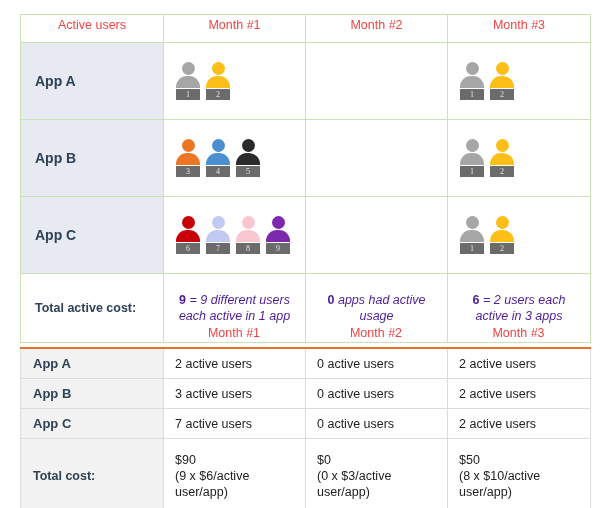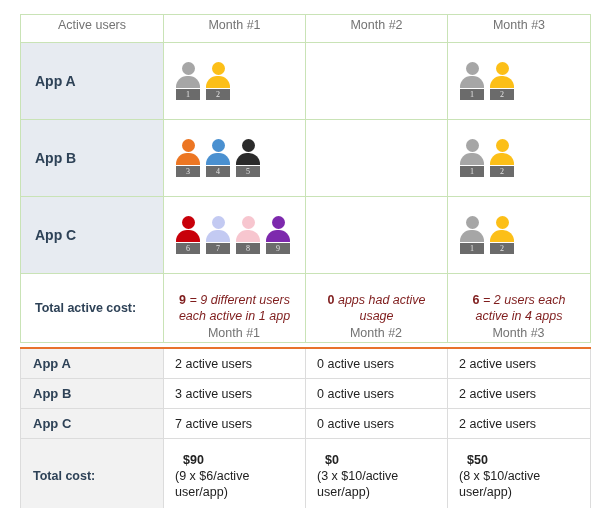--- a/index.html
+++ b/index.html
@@ -12,21 +12,21 @@
   }
   .page{position:relative;width:600px;height:508px;}
 
   
   .tbl{border-collapse:collapse;table-layout:fixed;}
 
   
   .top-wrap{position:absolute;left:20px;top:14px;width:570px;}
   .hdr-row td{
     border:none;background:transparent;
-    text-align:center;font-size:12.5px;color:#737373;
+    text-align:center;font-size:12.5px;color:#ef4444;
     padding:0 0 7px 0;height:20px;vertical-align:bottom;
     font-weight:400;
   }
   .top-tbl{width:570px;}
   .top-tbl td{
     border:1px solid #c9e3b6;
     vertical-align:middle;
   }
   .c-app{width:143px;}
   .c-m{width:142px;}
@@ -53,21 +53,21 @@
     font-size:8px;line-height:11px;text-align:center;
     margin-top:1px;font-family:"Liberation Serif", serif;
   }
 
   .total-label{
     background:#ffffff;font-weight:bold;font-size:12.5px;
     color:#2e4257;padding-left:14px;height:56px;
   }
   .total-cell{
     background:#ffffff;text-align:center;font-style:italic;
-    font-size:12.5px;color:#7f1d1d;line-height:16px;
+    font-size:12.5px;color:#4c1d95;line-height:16px;
     padding:6px 9px;height:56px;
   }
   .total-cell b{font-style:normal;font-weight:bold;}
 
   
   .bot-wrap{position:absolute;left:20px;top:320px;width:570px;}
   .bot-tbl{width:570px;border-top:2.5px solid #e8722c;}
   .bot-tbl td{
     border-right:1px solid #dcdcdc;
     border-bottom:1px solid #dcdcdc;
@@ -83,21 +83,21 @@
     padding-left:11px;height:27px;font-weight:400;
   }
   .bot-total-label{
     background:#f2f2f2;font-weight:bold;font-size:12.5px;
     color:#2e4257;padding-left:12px;height:60px;vertical-align:middle;
   }
   .bot-total-val{
     background:#ffffff;font-size:12.5px;color:#222;
     padding:7px 11px;height:60px;vertical-align:top;line-height:16px;
   }
-  .bot-total-val .amt{font-weight:bold;display:block;margin-left:8px;}
+  .bot-total-val .amt{font-weight:normal;display:block;}
   .bot-total-val .note{display:block;}
 </style>
 </head>
 <body>
 
 <div class="page">
 
   <div class="top-wrap">
     <table class="tbl top-tbl">
       <colgroup>
@@ -229,21 +229,21 @@
                   <div class="p-num">2</div>
                 </div>
               </div>
             </td>
       </tr>
 
       <tr>
         <td class="total-label">Total active cost:</td>
         <td class="total-cell"><b>9</b><span> = 9 different users each active in 1 app</span></td>
         <td class="total-cell"><b>0</b><span> apps had active usage</span></td>
-        <td class="total-cell"><b>6</b><span> = 2 users each active in 4 apps</span></td>
+        <td class="total-cell"><b>6</b><span> = 2 users each active in 3 apps</span></td>
       </tr>
     </tbody>
       </table>
   </div>
 
   <div class="bot-wrap">
     <table class="tbl" style="width:570px">
       <colgroup>
           <col class="c-app">
           <col class="c-m">
@@ -287,21 +287,21 @@
         <td class="bot-val">2 active users</td>
       </tr>
       <tr>
         <td class="bot-total-label">Total cost:</td>
         <td class="bot-total-val">
           <span class="amt">$90</span>
           <span class="note">(9 x $6/active user/app)</span>
         </td>
         <td class="bot-total-val">
           <span class="amt">$0</span>
-          <span class="note">(3 x $10/active user/app)</span>
+          <span class="note">(0 x $3/active user/app)</span>
         </td>
         <td class="bot-total-val">
           <span class="amt">$50</span>
           <span class="note">(8 x $10/active user/app)</span>
         </td>
       </tr>
     </tbody>
       </table>
   </div>
 

